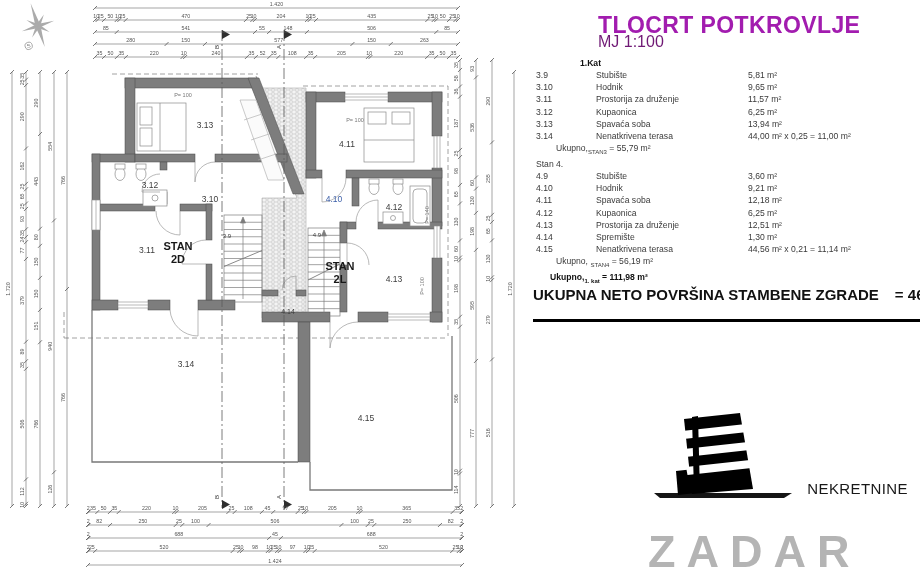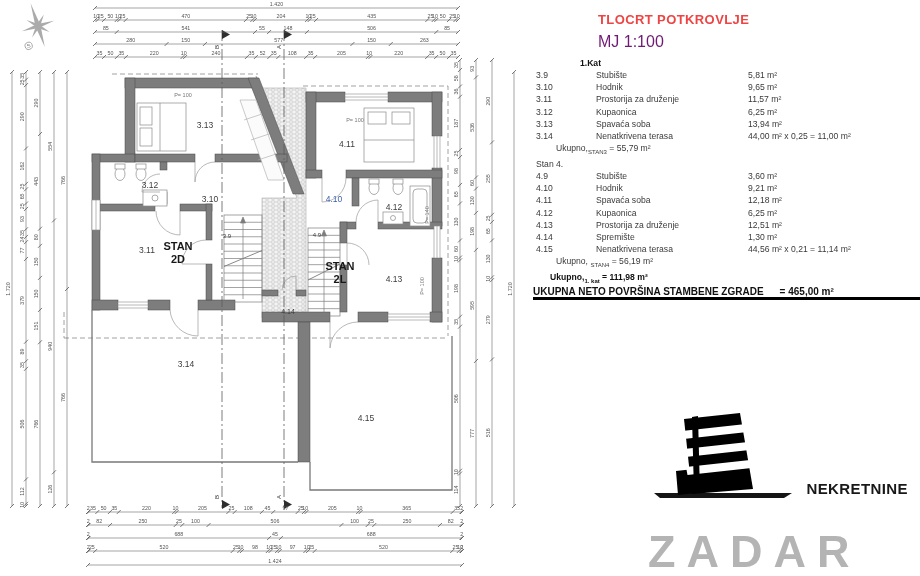--- a/index.html
+++ b/index.html
@@ -1,30 +1,30 @@
 <!DOCTYPE html>
 <html><head>
 <meta charset="utf-8">
 <style>
   html,body{margin:0;padding:0;background:#fff;}
   #page{position:relative;width:920px;height:576px;background:#fff;overflow:hidden;
         font-family:"Liberation Sans",sans-serif;color:#2b2b2b;}
   #plan-svg{position:absolute;left:0;top:0;}
   .abs{position:absolute;}
-  #title-main{left:598px;top:12px;font-size:13px;font-weight:bold;color:#ef4444;letter-spacing:.4px;}
+  #title-main{left:598px;top:12px;font-size:23px;font-weight:bold;color:#a21caf;letter-spacing:.4px;}
   #title-scale{left:598px;top:33px;font-size:16px;color:#701a75;}
   #area-table{left:536px;top:57px;width:384px;font-size:8.6px;line-height:12.15px;color:#3a3a3a;}
   .trow{display:grid;grid-template-columns:60px 152px auto;}
   .trow.bold{font-weight:bold;color:#111;margin-left:44px;}
   .tot{padding-left:20px;}
   sub{font-size:6px;}
   #grand-total{left:533px;top:286px;width:387px;border-bottom:3px solid #000;
-      padding-bottom:0;display:flex;gap:16px;font-weight:bold;font-size:10px;color:#111;white-space:nowrap;}
+      padding-bottom:16px;display:flex;gap:16px;font-weight:bold;font-size:15px;color:#111;white-space:nowrap;}
   #logo{left:640px;top:405px;width:280px;height:171px;}
-  #logo-nekretnine{left:700px;top:480px;width:208px;text-align:right;font-size:15px;font-weight:bold;color:#181818;letter-spacing:.4px;}
+  #logo-nekretnine{left:700px;top:480px;width:208px;text-align:right;font-size:15px;font-weight:normal;color:#181818;letter-spacing:.4px;}
   #logo-labras{left:645px;top:494px;font-size:37px;font-weight:bold;color:#101010;letter-spacing:5px;}
   #logo-zadar{left:648px;top:526px;font-size:45px;font-weight:bold;color:#b4b4b4;letter-spacing:11px;}
 </style>
 </head>
 <body>
 
 <div id="page">
 
   <svg id="plan-svg" width="535" height="576" viewBox="0 0 535 576">
     <defs>

